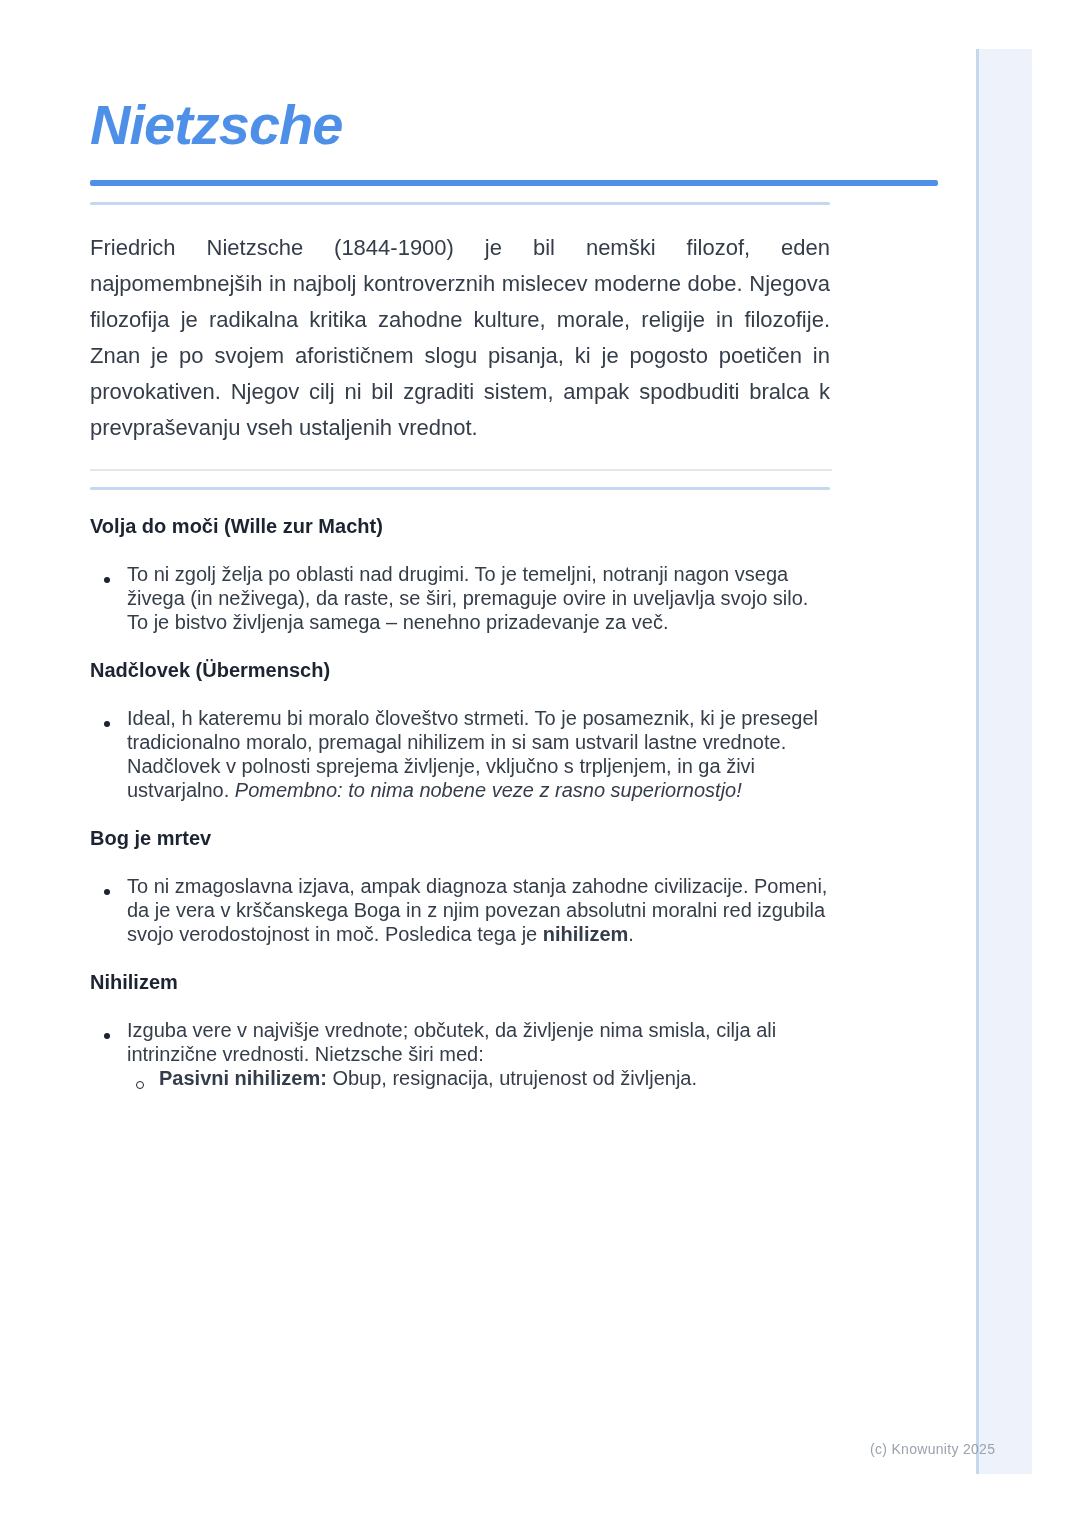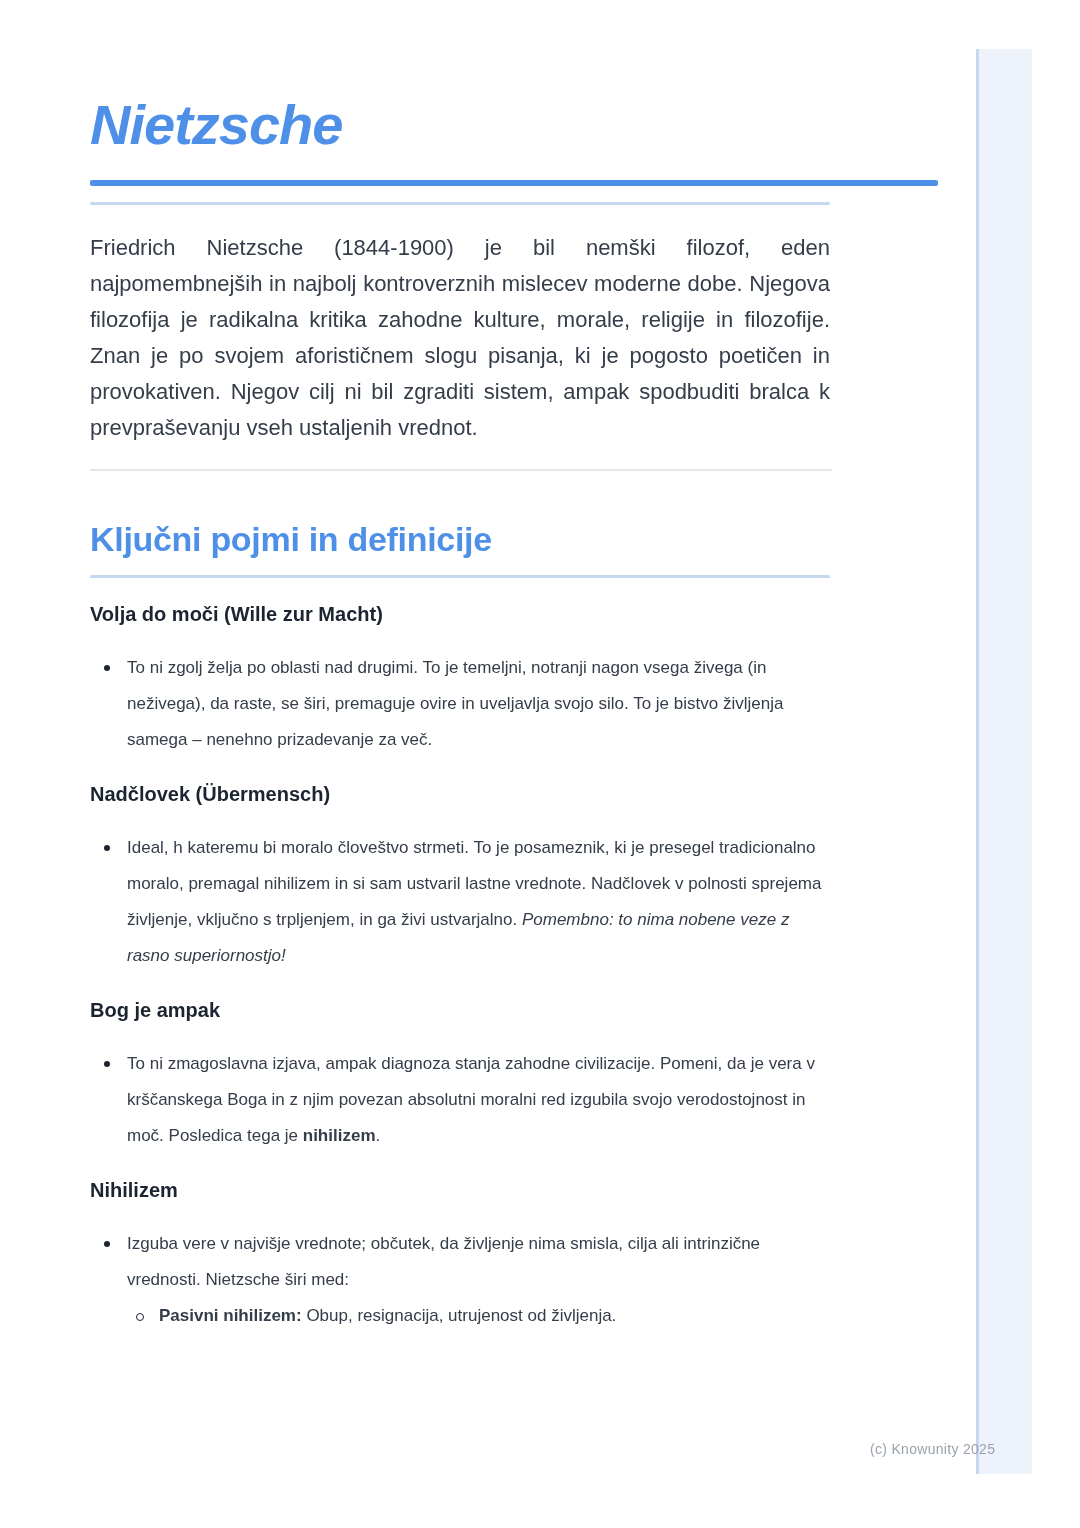--- a/index.html
+++ b/index.html
@@ -53,21 +53,21 @@
   }
   .divider{
     margin-top:23px;width:742px;height:2px;background:var(--divider);
   }
   h3.term-title{
     margin:24px 0 0;font-size:20px;line-height:24px;font-weight:700;
     color:var(--heading-text);
   }
   ul.bullets{
     margin:24px 0 0;padding:0;list-style:none;width:740px;
-    font-size:17px;line-height:36px;color:var(--text);
+    font-size:20px;line-height:24px;color:var(--text);
   }
   ul.bullets li{position:relative;}
   li.lvl1{padding-left:37px;}
   li.lvl2{padding-left:69px;}
   li .marker{position:absolute;top:15px;border-radius:50%;}
   li.lvl1 .marker{left:14px;width:6px;height:6px;background:var(--heading-text);}
   li.lvl2 .marker{left:46px;width:8px;height:8px;background:transparent;border:1.5px solid var(--heading-text);}
   .seg-bold{font-weight:700;}
   .seg-italic{font-style:italic;}
   .watermark{
@@ -86,39 +86,38 @@
   <div class="h1-rule"></div>
 
   <section class="section">
     <div class="h2-rule"></div>
     <p class="para">Friedrich Nietzsche (1844-1900) je bil nemški filozof, eden najpomembnejših in najbolj kontroverznih mislecev moderne dobe. Njegova filozofija je radikalna kritika zahodne kulture, morale, religije in filozofije. Znan je po svojem aforističnem slogu pisanja, ki je pogosto poetičen in provokativen. Njegov cilj ni bil zgraditi sistem, ampak spodbuditi bralca k prevpraševanju vseh ustaljenih vrednot.</p>
   </section>
 
   <div class="divider"></div>
 
   <section class="section">
-    <h2 class="section-heading">Ključni pojmi in definicije</h2>
     <div class="h2-rule"></div>
     <div id="terms-container">
   <div class="term-block">
     <h3 class="term-title">Volja do moči (Wille zur Macht)</h3>
     <ul class="bullets">
             <li class="lvl1"><span class="marker"></span><span class="seg">To ni zgolj želja po oblasti nad drugimi. To je temeljni, notranji nagon vsega živega (in neživega), da raste, se širi, premaguje ovire in uveljavlja svojo silo. To je bistvo življenja samega – nenehno prizadevanje za več.</span></li>
           </ul>
   </div>
 
   <div class="term-block">
     <h3 class="term-title">Nadčlovek (Übermensch)</h3>
     <ul class="bullets">
             <li class="lvl1"><span class="marker"></span><span class="seg">Ideal, h kateremu bi moralo človeštvo strmeti. To je posameznik, ki je presegel tradicionalno moralo, premagal nihilizem in si sam ustvaril lastne vrednote. Nadčlovek v polnosti sprejema življenje, vključno s trpljenjem, in ga živi ustvarjalno. </span><span class="seg-italic">Pomembno: to nima nobene veze z rasno superiornostjo!</span></li>
           </ul>
   </div>
 
   <div class="term-block">
-    <h3 class="term-title">Bog je ampak</h3>
+    <h3 class="term-title">Bog je mrtev</h3>
     <ul class="bullets">
             <li class="lvl1"><span class="marker"></span><span class="seg">To ni zmagoslavna izjava, ampak diagnoza stanja zahodne civilizacije. Pomeni, da je vera v krščanskega Boga in z njim povezan absolutni moralni red izgubila svojo verodostojnost in moč. Posledica tega je </span><span class="seg-bold">nihilizem</span><span class="seg">.</span></li>
           </ul>
   </div>
 
   <div class="term-block">
     <h3 class="term-title">Nihilizem</h3>
     <ul class="bullets">
             <li class="lvl1"><span class="marker"></span><span class="seg">Izguba vere v najvišje vrednote; občutek, da življenje nima smisla, cilja ali intrinzične vrednosti. Nietzsche širi med:</span></li>
             <li class="lvl2"><span class="marker"></span><span class="seg-bold">Pasivni nihilizem:</span><span class="seg"> Obup, resignacija, utrujenost od življenja.</span></li>

